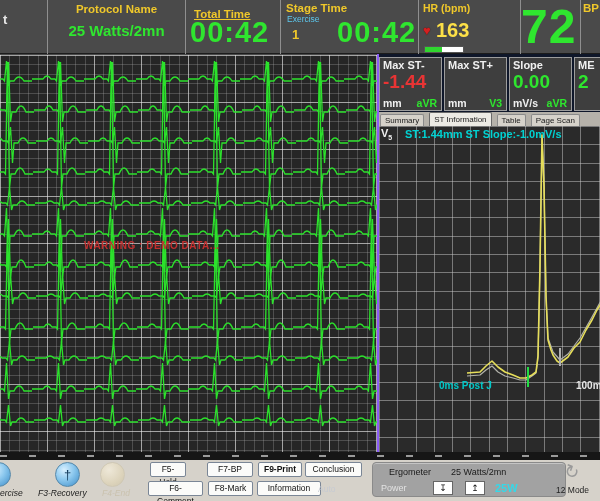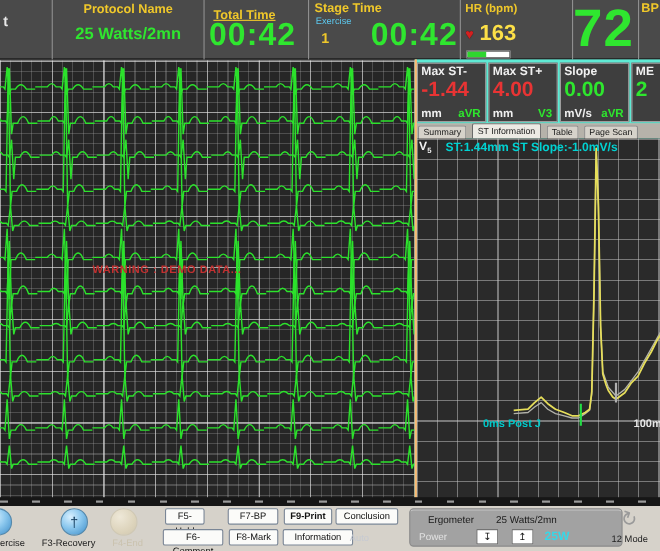--- a/index.html
+++ b/index.html
@@ -43,21 +43,21 @@
     background-color:#262626;
     background-image:
       repeating-linear-gradient(to right, rgba(235,235,235,.55) 0 1px, transparent 1px 47px),
       repeating-linear-gradient(to bottom, rgba(235,235,235,.55) 0 1px, transparent 1px 47px),
       repeating-linear-gradient(to right, rgba(170,170,170,.30) 0 1px, transparent 1px 9.4px),
       repeating-linear-gradient(to bottom, rgba(170,170,170,.30) 0 1px, transparent 1px 9.4px);
   }
   #ecg-svg { position:absolute; left:0; top:0; }
   #demo-warning { position:absolute; left:84px; top:185px; color:#c23030; font-size:10px; font-weight:bold; letter-spacing:.5px; white-space:nowrap; }
   
-  #right-panel { position:absolute; left:377px; top:54px; width:223px; height:401px; background:#5eead4; border-left:2px solid #fdba74; overflow:hidden; }
+  #right-panel { position:absolute; left:377px; top:54px; width:223px; height:401px; background:#0f172a; border-left:2px solid #8b5cf6; overflow:hidden; }
   #st-boxes { position:absolute; left:0; top:2px; width:223px; height:56px; }
   .st-box { position:absolute; top:1px; width:63px; height:54px; background:#3e3e3e; border:1px solid #9d9d9d; }
   .st-box .bx-label { color:#f0f0f0; font-weight:bold; font-size:11px; padding:1px 0 0 3px; white-space:nowrap; }
   .st-box .bx-value { font-weight:bold; font-size:19px; padding-left:3px; white-space:nowrap; }
   .st-box .bx-unit { position:absolute; left:3px; bottom:1px; color:#f0f0f0; font-weight:bold; font-size:10.5px; }
   .st-box .bx-lead { position:absolute; right:4px; bottom:1px; color:#2ee62e; font-weight:bold; font-size:10.5px; }
   #tab-strip { position:absolute; left:0; top:58px; width:223px; height:14px; background:#b6b2aa; padding-left:1px; white-space:nowrap; }
   .tab { display:inline-block; font-size:8px; color:#1a1a1a; background:#d6d2ca; border:1px solid #8a8a8a; border-bottom:none; padding:1px 4px 2px 4px; margin-right:5px; vertical-align:top; margin-top:2px; border-radius:2px 2px 0 0; }
   .tab.active { background:#eceae4; margin-top:0; padding-top:2px; border-color:#6a6a6a; }
   #st-chart {
@@ -76,21 +76,21 @@
   
   #dash-strip { position:absolute; left:0; top:452px; width:600px; height:8px; background:#161616; }
   #dash-strip .dashes { position:absolute; left:0; top:3px; width:600px; height:2px;
     background-image:repeating-linear-gradient(90deg, #9a9a9a 0 7px, transparent 7px 29px); }
   
   #bottombar { position:absolute; left:0; top:460px; width:600px; height:41px; background:#d6d2ca; }
   .orb { position:absolute; width:25px; height:25px; border-radius:50%;
     background:radial-gradient(circle at 35% 30%, #d8f0ff 0%, #8cc8ee 45%, #3c8cc8 100%);
     border:1px solid #5588aa; text-align:center; color:#123a5a; font-size:13px; line-height:24px; }
   .orb.disabled { background:radial-gradient(circle at 35% 30%, #eee8d8 0%, #ddd4bc 60%, #cfc6ae 100%); border-color:#cfc8b4; color:transparent; }
-  .orb-label { position:absolute; font-size:8.5px; color:#222; white-space:nowrap; }
+  .orb-label { position:absolute; font-size:8.5px; color:#222; white-space:nowrap;font-style:italic; }
   .orb-label.faint { color:#cac2ae; }
   .fbtn { position:absolute; height:15px; font-size:8.5px; color:#111; background:#fbfbf9; border:1px solid #7a8696; border-radius:2px; text-align:center; line-height:13px; padding:0 2px; }
   #auto-faint { position:absolute; left:318px; top:24px; font-size:8.5px; color:#c6cad2; }
   #ergo-panel { position:absolute; left:372px; top:2px; width:194px; height:35px; background:#a2a2a2; border:1px solid #8a8a8a; border-radius:4px; box-shadow:inset 0 1px 0 #c4c4c4; }
   #ergo-label { position:absolute; left:16px; top:4px; font-size:9px; color:#1a1a1a; }
   #ergo-protocol { position:absolute; left:78px; top:4px; font-size:9px; color:#1a1a1a; }
   #ergo-power-label { position:absolute; left:8px; top:20px; font-size:9px; color:#e2e2e2; }
   .ergo-btn { position:absolute; top:18px; width:20px; height:14px; background:#fff; border:1px solid #666; font-size:9px; line-height:12px; text-align:center; color:#111; }
   #ergo-dec { left:60px; }
   #ergo-inc { left:92px; }
@@ -158,21 +158,20 @@
   <div id="right-panel">
     <div id="st-boxes">
         <div class="st-box" style="left: 0px;">
           <div class="bx-label">Max ST-</div>
           <div class="bx-value" style="color: rgb(232, 52, 52);">-1.44</div>
           <span class="bx-unit">mm</span>
           <span class="bx-lead">aVR</span>
         </div>
         <div class="st-box" style="left: 65px;">
           <div class="bx-label">Max ST+</div>
-          <div class="bx-value" style="color: rgb(232, 52, 52);">4.00</div>
           <span class="bx-unit">mm</span>
           <span class="bx-lead">V3</span>
         </div>
         <div class="st-box" style="left: 130px;">
           <div class="bx-label">Slope</div>
           <div class="bx-value" style="color: rgb(46, 230, 46);">0.00</div>
           <span class="bx-unit">mV/s</span>
           <span class="bx-lead">aVR</span>
         </div>
         <div class="st-box" style="left: 195px;">

